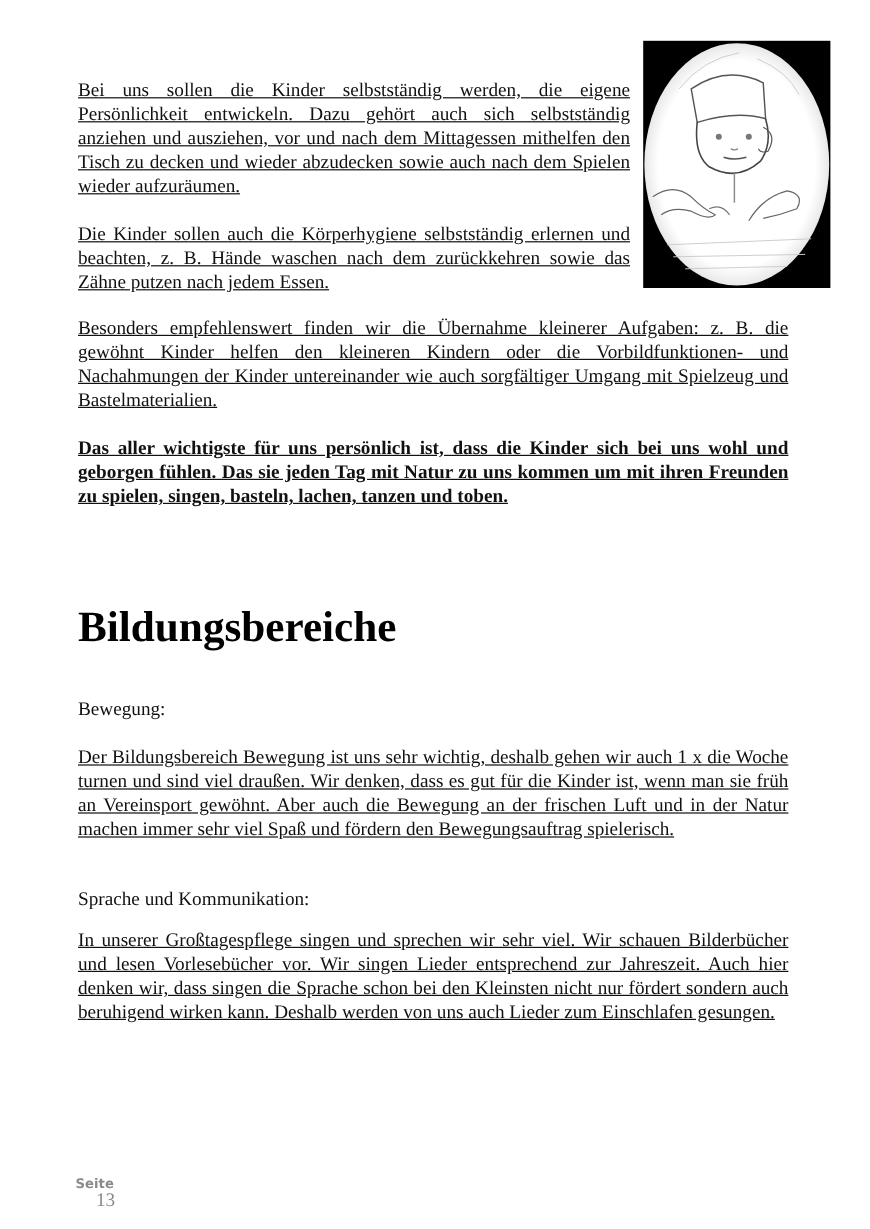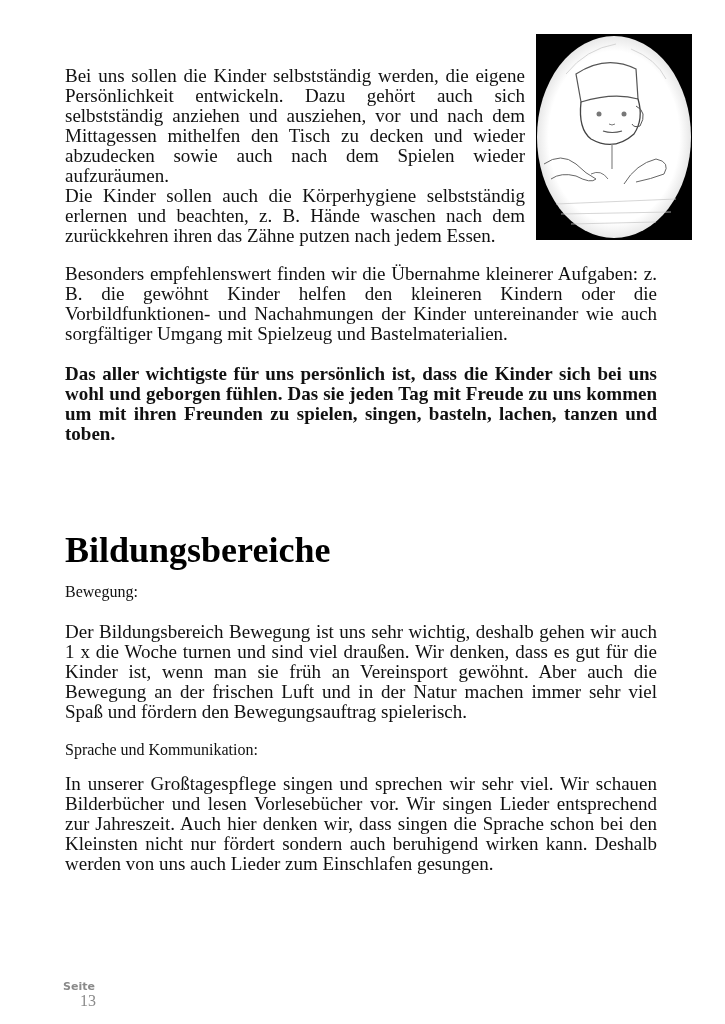--- a/index.html
+++ b/index.html
@@ -4,31 +4,32 @@
   <style>
     html, body { margin: 0; padding: 0; background: #ffffff; }
     body {
       width: 725px; height: 1024px; position: relative; overflow: hidden;
       font-family: "Liberation Serif", "DejaVu Serif", serif;
       color: #111111;
     }
     .para {
       position: absolute;
       left: 65px;
-      font-size: 19px;
+      font-size: 16px;
       line-height: 20px;
       text-align: justify;
       margin: 0;
+      text-decoration: underline;
     }
     .para.narrow { width: 460px; }
     .para.wide { width: 592px; }
     .para.bold { font-weight: bold; }
     .heading {
       position: absolute;
-      left: 65px; top: 528px;
+      left: 65px; top: 500px;
       font-size: 36px; line-height: 44px;
       font-weight: bold; margin: 0;
       color: #000;
     }
     .subhead {
       position: absolute; left: 65px;
       font-size: 16px; line-height: 20px;
       margin: 0;
     }
     .photo {
@@ -44,23 +45,23 @@
     .footer .label { font-weight: bold; display: block; }
     .footer .num {
       display: block; padding-left: 17px;
       font-family: "Liberation Serif", serif; font-size: 16px;
     }
   </style>
 </head>
 <body>
 
 <p class="para narrow" style="top:66px;">Bei uns sollen die Kinder selbstständig werden, die eigene Persönlichkeit entwickeln. Dazu gehört auch sich selbstständig anziehen und ausziehen, vor und nach dem Mittagessen mithelfen den Tisch zu decken und wieder abzudecken sowie auch nach dem Spielen wieder aufzuräumen.</p>
-<p class="para narrow" style="top:186px;">Die Kinder sollen auch die Körperhygiene selbstständig erlernen und beachten, z. B. Hände waschen nach dem zurückkehren ihren das Zähne putzen nach jedem Essen.</p>
+<p class="para narrow" style="top:186px;">Die Kinder sollen auch die Körperhygiene selbstständig erlernen und beachten, z. B. Hände waschen nach dem zurückkehren sowie das Zähne putzen nach jedem Essen.</p>
 <p class="para wide" style="top:264px;">Besonders empfehlenswert finden wir die Übernahme kleinerer Aufgaben: z. B. die gewöhnt Kinder helfen den kleineren Kindern oder die Vorbildfunktionen- und Nachahmungen der Kinder untereinander wie auch sorgfältiger Umgang mit Spielzeug und Bastelmaterialien.</p>
-<p class="para wide bold" style="top:364px;">Das aller wichtigste für uns persönlich ist, dass die Kinder sich bei uns wohl und geborgen fühlen. Das sie jeden Tag mit Freude zu uns kommen um mit ihren Freunden zu spielen, singen, basteln, lachen, tanzen und toben.</p>
+<p class="para wide bold" style="top:364px;">Das aller wichtigste für uns persönlich ist, dass die Kinder sich bei uns wohl und geborgen fühlen. Das sie jeden Tag mit Natur zu uns kommen um mit ihren Freunden zu spielen, singen, basteln, lachen, tanzen und toben.</p>
 
 <div class="photo">
   <svg width="156" height="206" viewBox="0 0 156 206">
     <defs>
       <radialGradient id="g" cx="50%" cy="50%" r="50%">
         <stop offset="85%" stop-color="#ffffff"></stop>
         <stop offset="100%" stop-color="#e8e8e8"></stop>
       </radialGradient>
     </defs>
     <ellipse cx="78" cy="103" rx="77" ry="101" fill="url(#g)"></ellipse>

